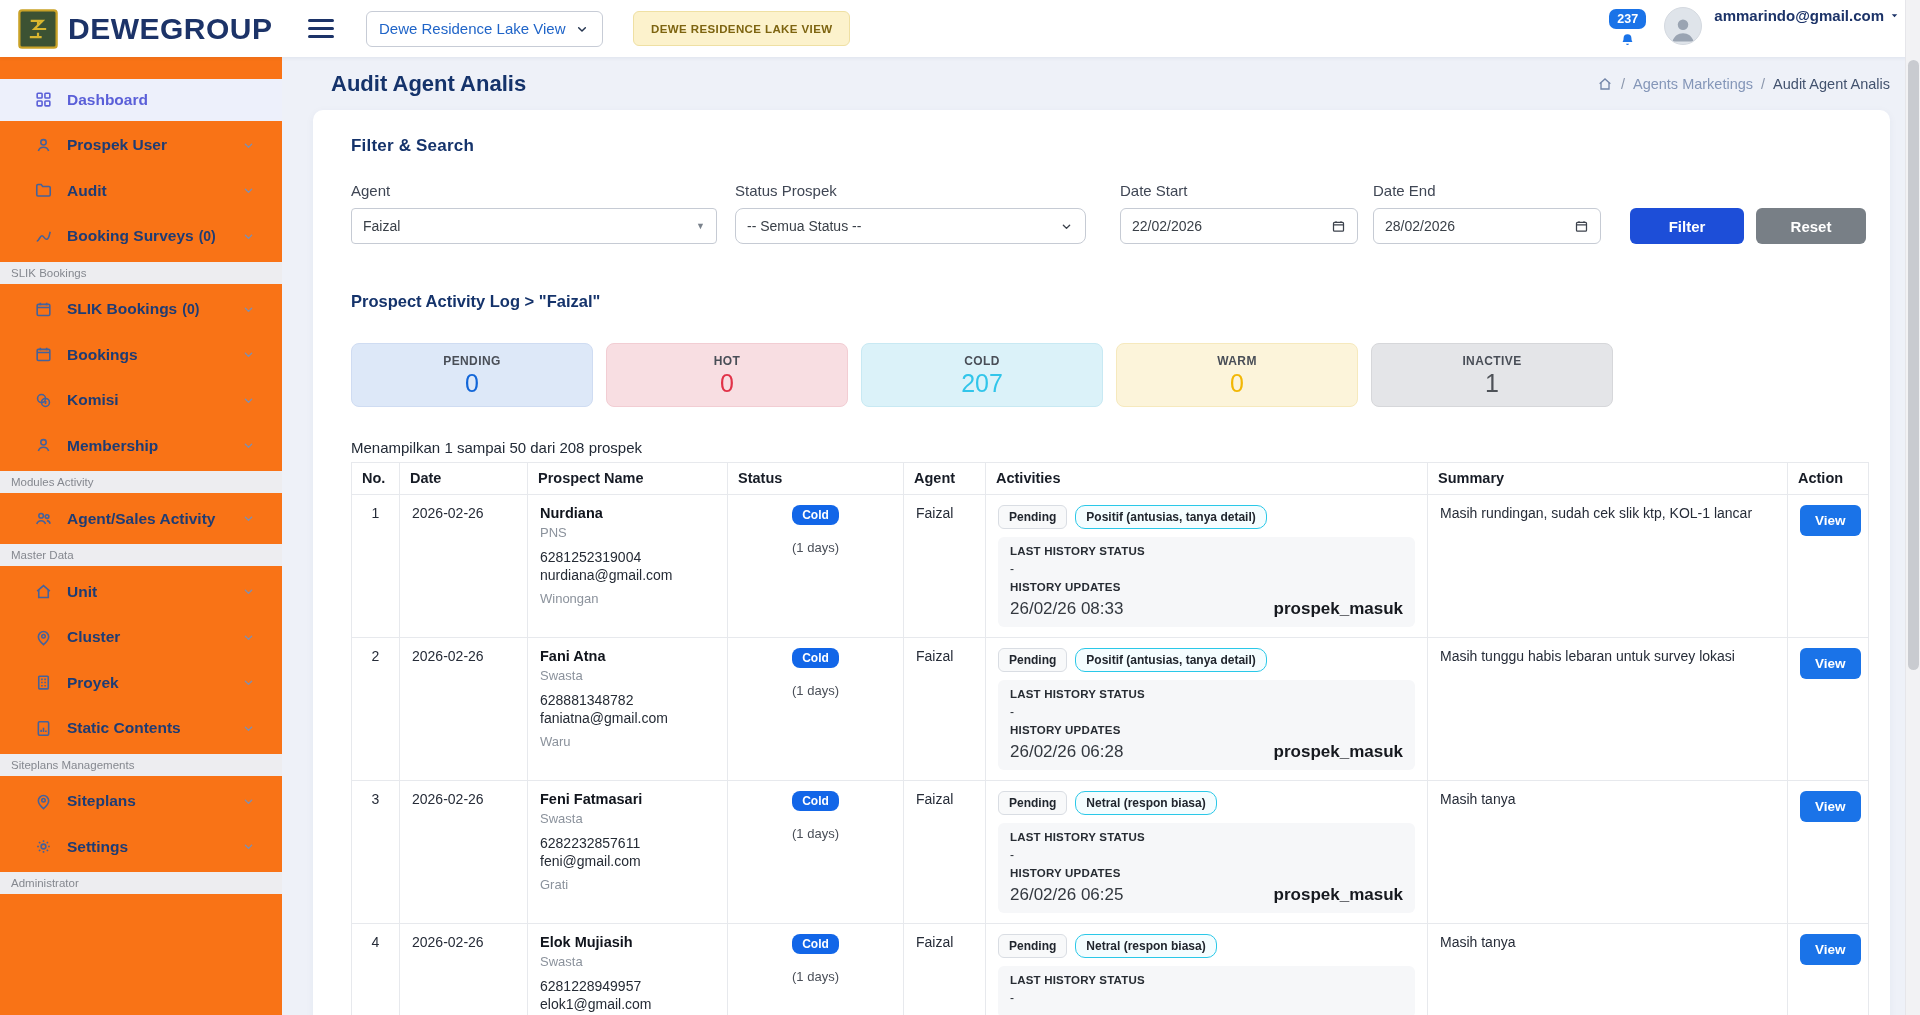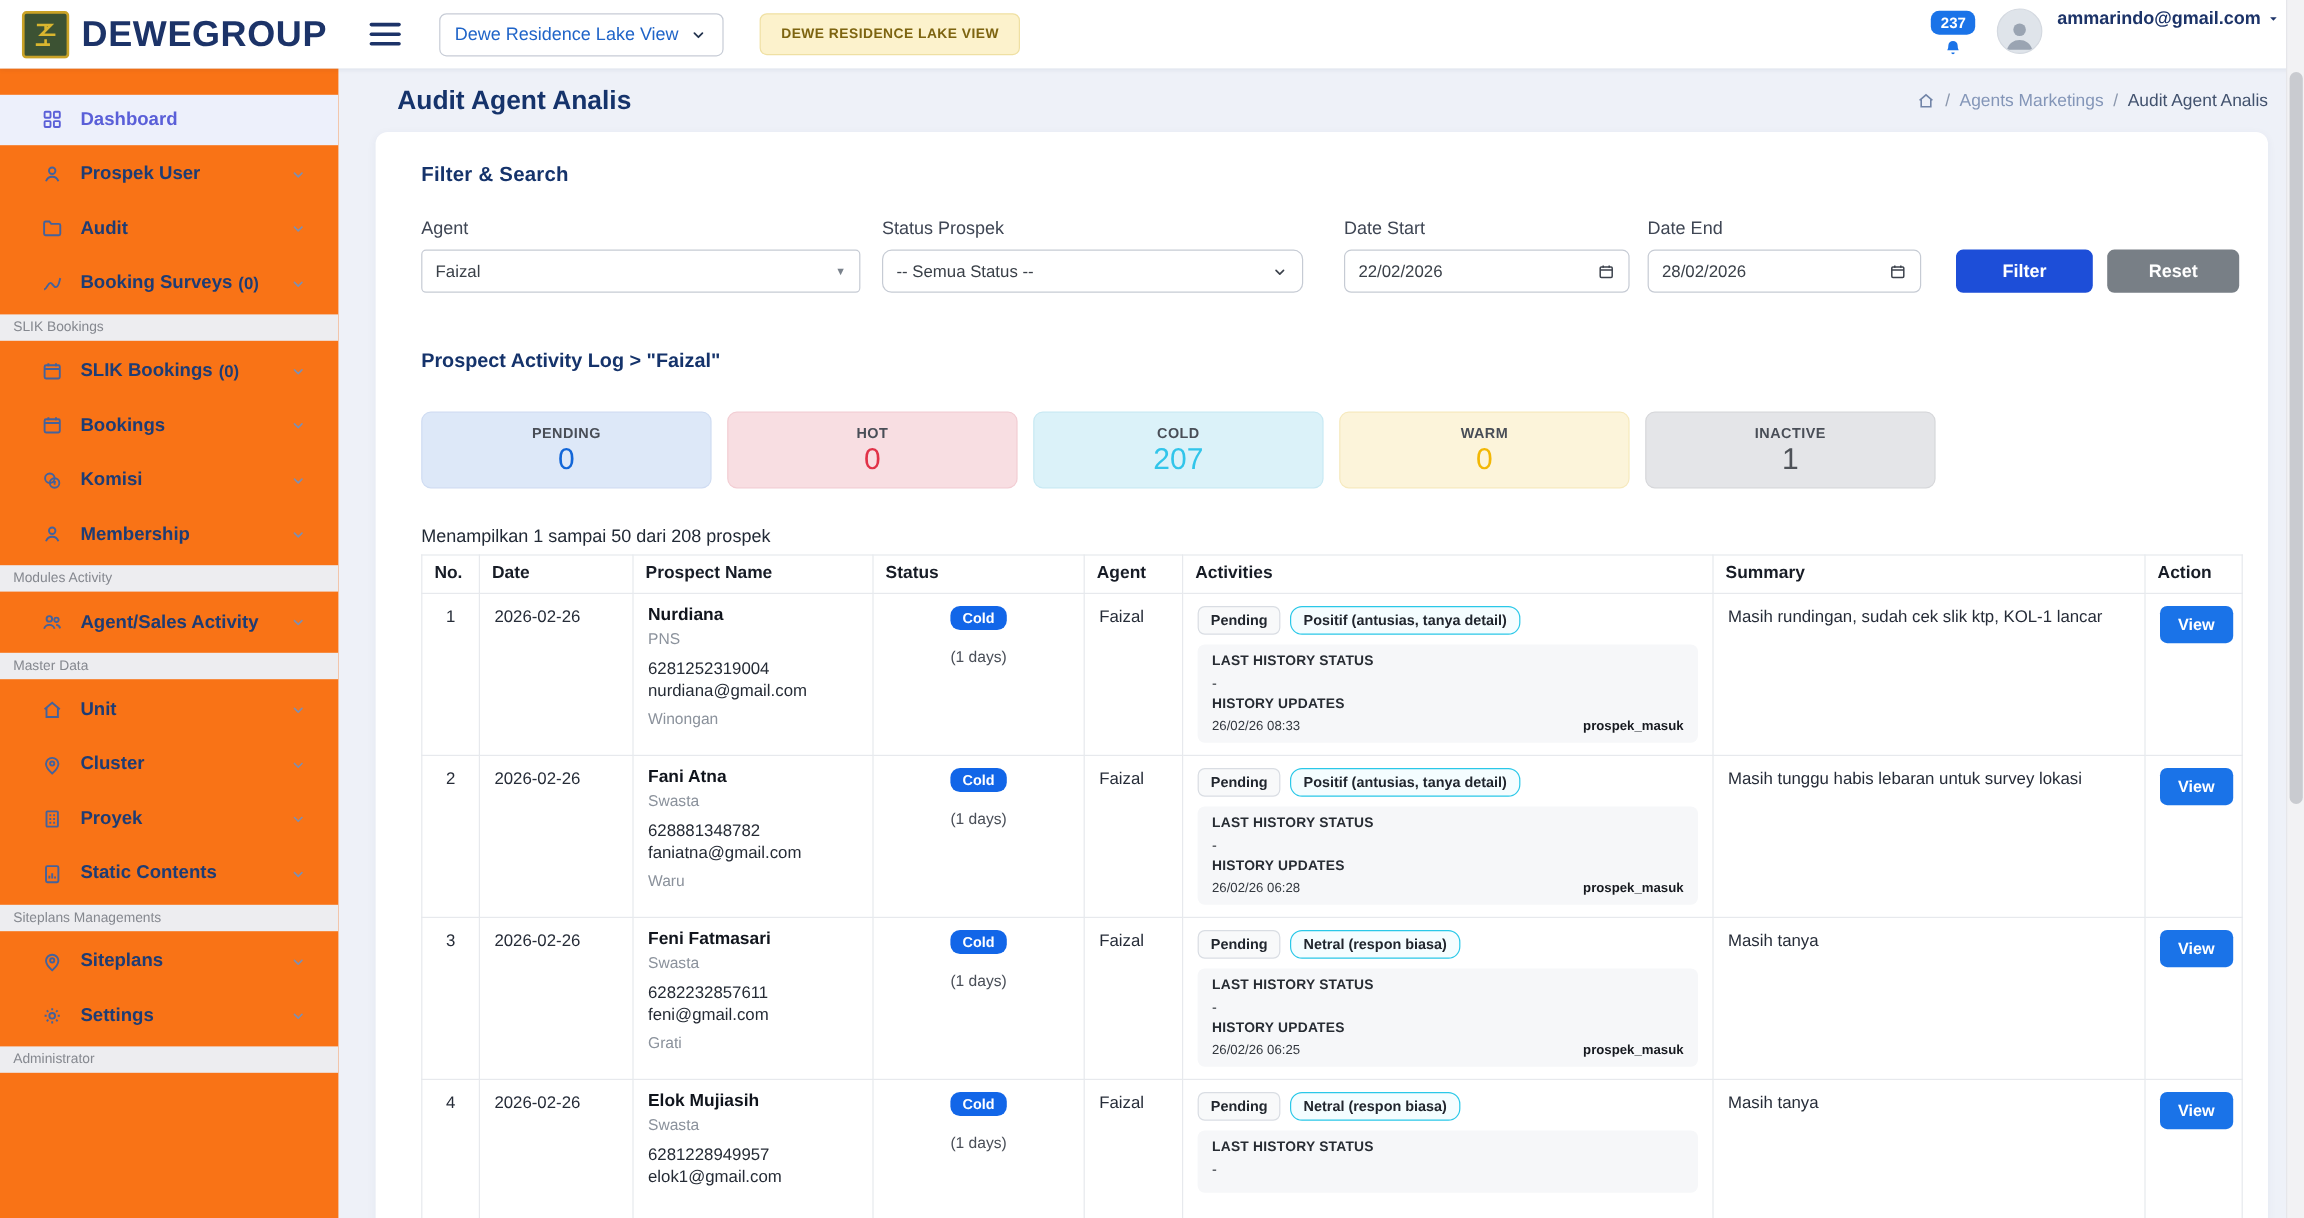--- a/index.html
+++ b/index.html
@@ -112,21 +112,21 @@
     border-radius: 8px; padding: 3px 10px; }
   .days { margin-top: 15px; color: #4a4f58; font-size: 13px; }
   .act-badges { display: flex; gap: 8px; align-items: center; }
   .tag-pending { background: #f8f9fa; border: 1px solid #d9dde3; border-radius: 6px; padding: 4px 10px;
     font-weight: 700; font-size: 12px; color: #21262e; white-space: nowrap; }
   .tag-response { background: #f4fdff; border: 1px solid #2ac8e8; border-radius: 10px; padding: 4px 10px;
     font-weight: 700; font-size: 12px; color: #21262e; white-space: nowrap; }
   .history-panel { background: #f6f7f9; border-radius: 6px; margin-top: 8px; padding: 8px 12px; }
   .hp-label { font-weight: 700; font-size: 11.5px; color: #272c33; letter-spacing: .2px; }
   .hp-value { font-size: 12px; color: #272c33; margin: 5px 0; }
-  .hp-foot { display: flex; justify-content: space-between; align-items: center; margin-top: 6px; font-size: 11px; color: #33383f; }
+  .hp-foot { display: flex; justify-content: space-between; align-items: center; margin-top: 6px; font-size: 17px; color: #33383f; }
   .hp-tag { font-weight: 700; color: #16191f; }
   td.c-action { text-align: center; }
   .view-btn { background: #1a73e8; color: #fff; border: none; border-radius: 6px; font-weight: 700; font-size: 13.5px;
     padding: 8px 15px; cursor: pointer; font-family: "Liberation Sans", sans-serif; }
 
   
   .scroll-track { position: absolute; top: 0; right: 0; width: 15px; height: 1015px; background: #f2f2f4;
     border-left: 1px solid #e6e6ea; z-index: 9; }
   .scroll-thumb { position: absolute; top: 60px; left: 2px; width: 11px; height: 610px; background: #c9cbd0; border-radius: 6px; }
 </style>

